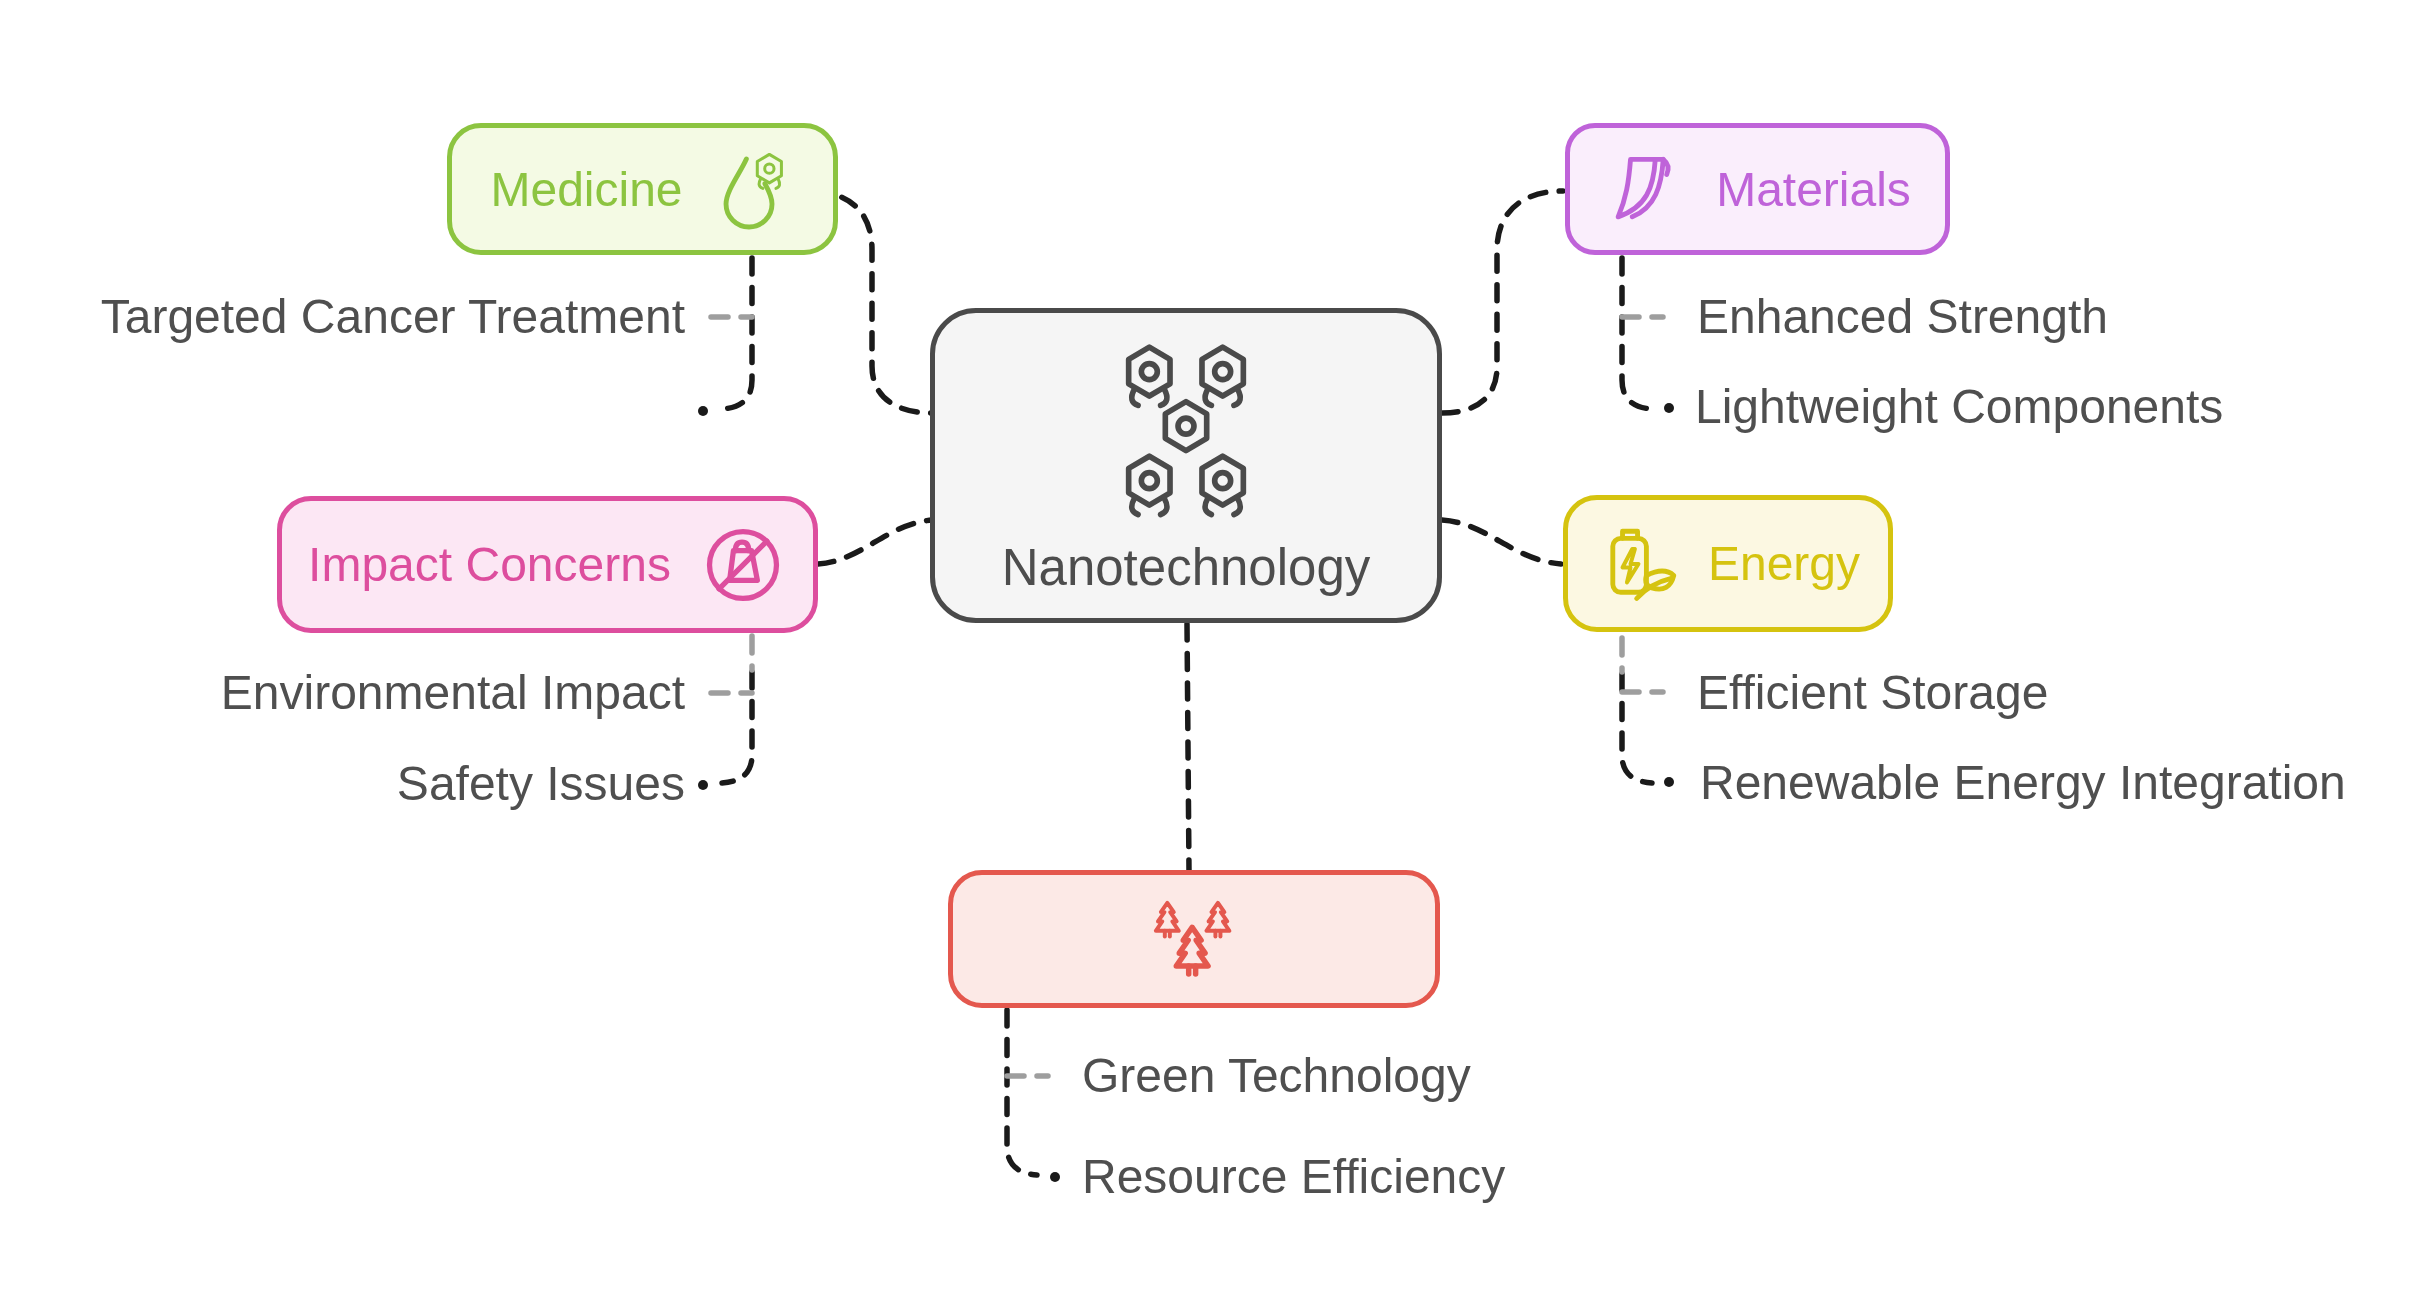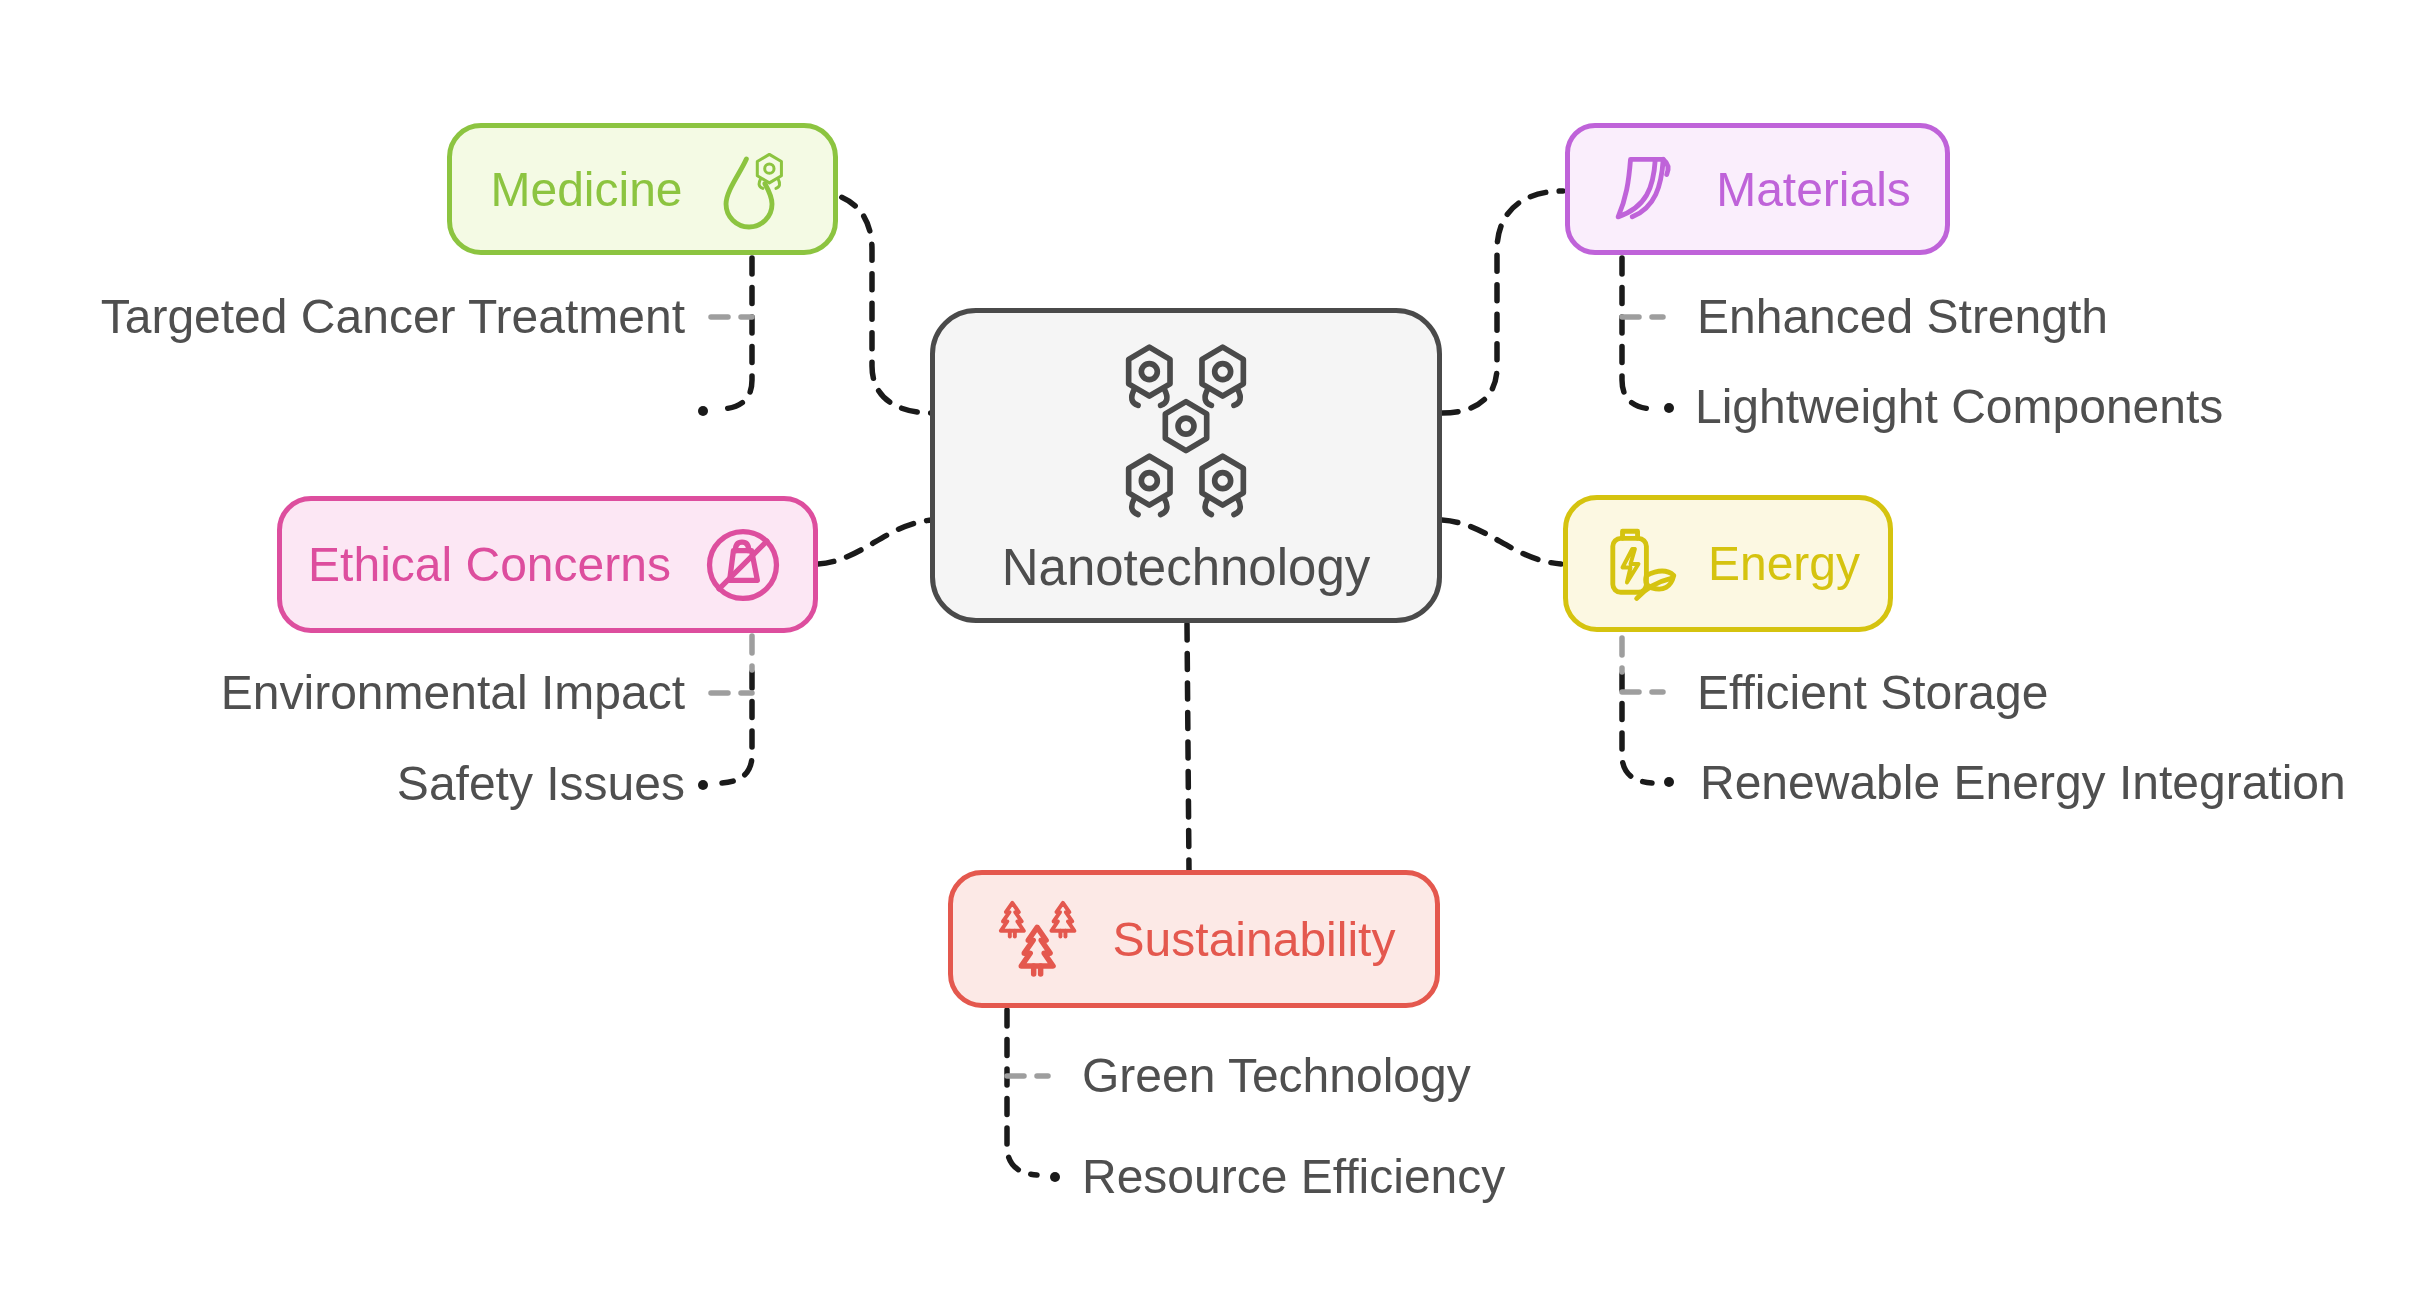--- a/index.html
+++ b/index.html
@@ -107,21 +107,21 @@
       <path d="M 30 14 L 58 14 C 56 46 48 68 16 79 C 25 58 28 40 30 14 Z"></path>
       <path d="M 58 14 L 67 14 C 65 44 58 68 32 79"></path>
       <path d="M 67 14 C 72 18 74 24 71 31"></path>
     </svg>
     <span>Materials</span>
   </div>
   <div class="sub" style="top:407px;left:1695px;">Lightweight Components</div>
   <div class="sub" style="top:317px;left:1697px;">Enhanced Strength</div>
 
   <div class="node topic ethical" style="left:277px;top:496px;width:541px;height:137px;">
-    <span>Ethical Concerns</span>
+    <span>Impact Concerns</span>
     <svg class="icon-svg" width="88" height="88" viewBox="0 0 92 92" fill="none" stroke="#DD4E9E" stroke-width="5.5" stroke-linejoin="round" stroke-linecap="round">
       <circle cx="46" cy="46" r="35"></circle>
       <path d="M 38 31 q 0 -9 7 -9 q 7 0 7 9"></path>
       <path d="M 36 31 h 19 l 6 31 h -29 z"></path>
       <path d="M 21 71 L 71 21"></path>
     </svg>
   </div>
   <div class="sub r" style="top:693px;right:1750px;">Environmental Impact</div>
   <div class="sub r" style="top:784px;right:1750px;">Safety Issues</div>
 
@@ -144,18 +144,17 @@
         <g id="pine">
           <path d="M0,-21 L9,-8 H4 L13,5 H7 L16,18 H-16 L-7,5 H-13 L-4,-8 H-9 Z"></path>
           <path d="M-3.5,18 V26"></path>
           <path d="M3.5,18 V26"></path>
         </g>
       </defs>
       <use href="#pine" transform="translate(21,27) scale(0.78)"></use>
       <use href="#pine" transform="translate(76,27) scale(0.78)"></use>
       <use href="#pine" transform="translate(48,60) scale(1.08)"></use>
     </svg>
-    <span>Sustainability</span>
   </div>
   <div class="sub" style="top:1076px;left:1082px;">Green Technology</div>
   <div class="sub" style="top:1177px;left:1082px;">Resource Efficiency</div>
 
 </div>
 
 </body></html>

